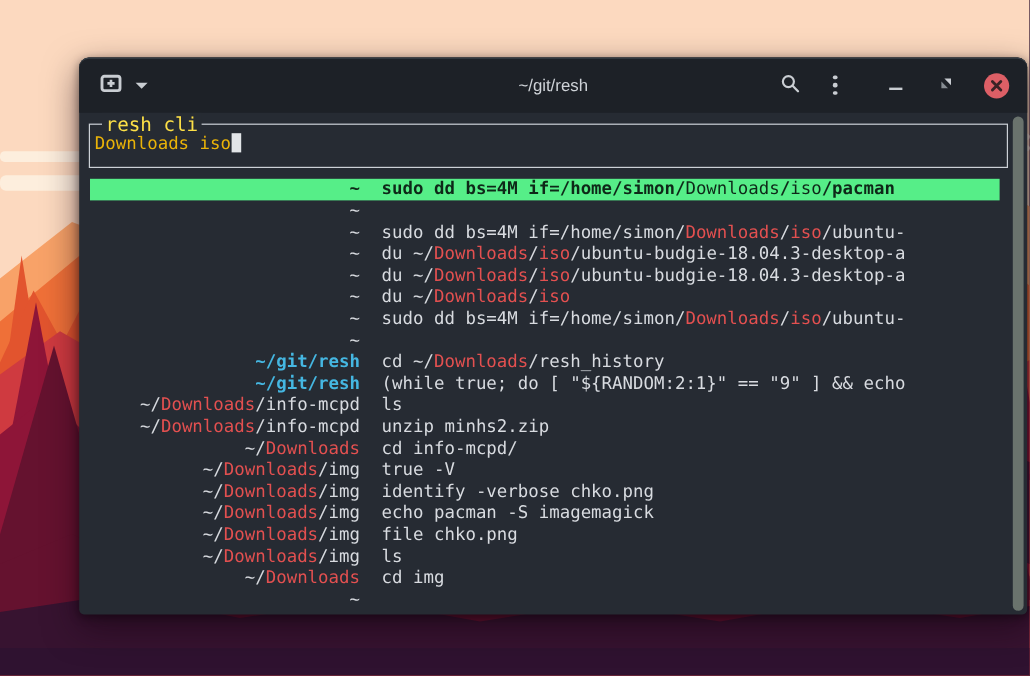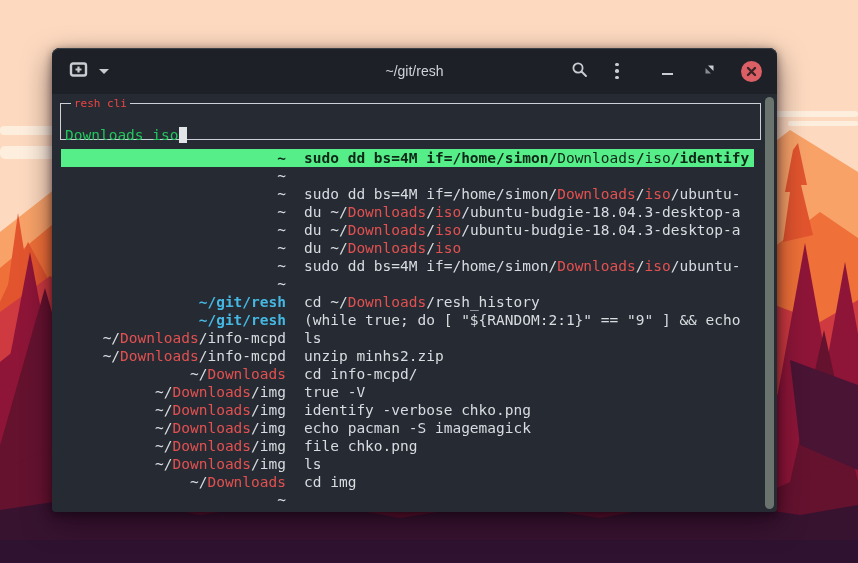--- a/index.html
+++ b/index.html
@@ -2,21 +2,21 @@
 <html><head>
 <meta charset="utf-8">
 <style>
   * { margin:0; padding:0; box-sizing:border-box; }
   html,body { width:858px; height:563px; overflow:hidden; background:#2f1230; font-family:"Liberation Sans", sans-serif; }
   .stage { position:relative; width:858px; height:563px; }
   .wallpaper { position:absolute; inset:0; }
 
   
   .window {
-    position:absolute; left:52px; top:48px; width:725px; height:464px;
+    position:absolute; left:66px; top:48px; width:790px; height:464px;
     background:#262b33; border-radius:8px 8px 4px 4px;
     box-shadow:0 10px 28px rgba(20,4,16,.55), 0 2px 8px rgba(0,0,0,.45);
   }
   .headerbar {
     height:46px; background:#1d2127; border-radius:8px 8px 0 0;
     display:flex; align-items:center; padding:0 12px; position:relative;
     box-shadow:inset 0 1px 0 #394048;
   }
   .hb-left { display:flex; align-items:center; gap:2px; }
   .hb-btn { background:none; border:none; display:flex; align-items:center; justify-content:center;
@@ -32,22 +32,22 @@
   .min-bar { width:11px; height:2px; background:#c9cdd2; margin-top:6px; }
   .close-circle { width:21px; height:21px; border-radius:50%; background:#dd5f66;
                   display:flex; align-items:center; justify-content:center; }
 
   
   .term-body { position:relative; height:418px; font-family:"DejaVu Sans Mono", monospace;
                font-size:14.5px; color:#d8dbe0; }
   .frame { position:relative; margin:9px 16px 0 8px; height:37px;
            border:1px solid #ccd1d7; padding:7px 0 0 4px; }
   .frame-label { position:absolute; top:-10px; left:10px; background:#262b33;
-                 padding:0 3px; color:#ef4444; font-size:11px; line-height:19px; }
-  .input-line { white-space:pre; color:#22c55e;margin-top:16px; }
+                 padding:0 3px; color:#fde047; font-size:16px; line-height:19px; }
+  .input-line { white-space:pre; color:#eab308; }
   .cursor { display:inline-block; width:8px; height:16px; background:#e2e5e8;
             vertical-align:-3px; }
 
   .rows { margin:9px 23px 0 9px; }
   .row { height:18px; line-height:18px; display:flex; white-space:pre; overflow:hidden; }
   .loc { flex:none; width:225px; text-align:right; overflow:hidden; }
   .cmd { flex:1; margin-left:18px; overflow:hidden; }
   .seg-p { color:#d8dbe0; }
   .seg-m { color:#e35050; font-weight:normal; }
   .seg-d { color:#45b7e2; font-weight:bold; }
@@ -141,21 +141,21 @@
         </button>
       </div>
     </div>
 
     <div class="term-body">
       <div class="frame">
         <span class="frame-label">resh cli</span>
         <div class="input-line"><span>Downloads iso</span><span class="cursor"></span></div>
       </div>
       <div class="rows">
-          <div class="row selected"><span class="loc"><span class="seg-p">~</span></span><span class="cmd"><span class="seg-p">sudo dd bs=4M if=/home/simon/</span><span class="seg-m">Downloads</span><span class="seg-p">/</span><span class="seg-m">iso</span><span class="seg-p">/identify</span></span></div>
+          <div class="row selected"><span class="loc"><span class="seg-p">~</span></span><span class="cmd"><span class="seg-p">sudo dd bs=4M if=/home/simon/</span><span class="seg-m">Downloads</span><span class="seg-p">/</span><span class="seg-m">iso</span><span class="seg-p">/pacman</span></span></div>
           <div class="row"><span class="loc"><span class="seg-p">~</span></span></div>
           <div class="row"><span class="loc"><span class="seg-p">~</span></span><span class="cmd"><span class="seg-p">sudo dd bs=4M if=/home/simon/</span><span class="seg-m">Downloads</span><span class="seg-p">/</span><span class="seg-m">iso</span><span class="seg-p">/ubuntu-</span></span></div>
           <div class="row"><span class="loc"><span class="seg-p">~</span></span><span class="cmd"><span class="seg-p">du ~/</span><span class="seg-m">Downloads</span><span class="seg-p">/</span><span class="seg-m">iso</span><span class="seg-p">/ubuntu-budgie-18.04.3-desktop-a</span></span></div>
           <div class="row"><span class="loc"><span class="seg-p">~</span></span><span class="cmd"><span class="seg-p">du ~/</span><span class="seg-m">Downloads</span><span class="seg-p">/</span><span class="seg-m">iso</span><span class="seg-p">/ubuntu-budgie-18.04.3-desktop-a</span></span></div>
           <div class="row"><span class="loc"><span class="seg-p">~</span></span><span class="cmd"><span class="seg-p">du ~/</span><span class="seg-m">Downloads</span><span class="seg-p">/</span><span class="seg-m">iso</span></span></div>
           <div class="row"><span class="loc"><span class="seg-p">~</span></span><span class="cmd"><span class="seg-p">sudo dd bs=4M if=/home/simon/</span><span class="seg-m">Downloads</span><span class="seg-p">/</span><span class="seg-m">iso</span><span class="seg-p">/ubuntu-</span></span></div>
           <div class="row"><span class="loc"><span class="seg-p">~</span></span></div>
           <div class="row"><span class="loc"><span class="seg-d">~/git/resh</span></span><span class="cmd"><span class="seg-p">cd ~/</span><span class="seg-m">Downloads</span><span class="seg-p">/resh_history</span></span></div>
           <div class="row"><span class="loc"><span class="seg-d">~/git/resh</span></span><span class="cmd"><span class="seg-p">(while true; do [ "${RANDOM:2:1}" == "9" ] &amp;&amp; echo</span></span></div>
           <div class="row"><span class="loc"><span class="seg-p">~/</span><span class="seg-m">Downloads</span><span class="seg-p">/info-mcpd</span></span><span class="cmd"><span class="seg-p">ls</span></span></div>

